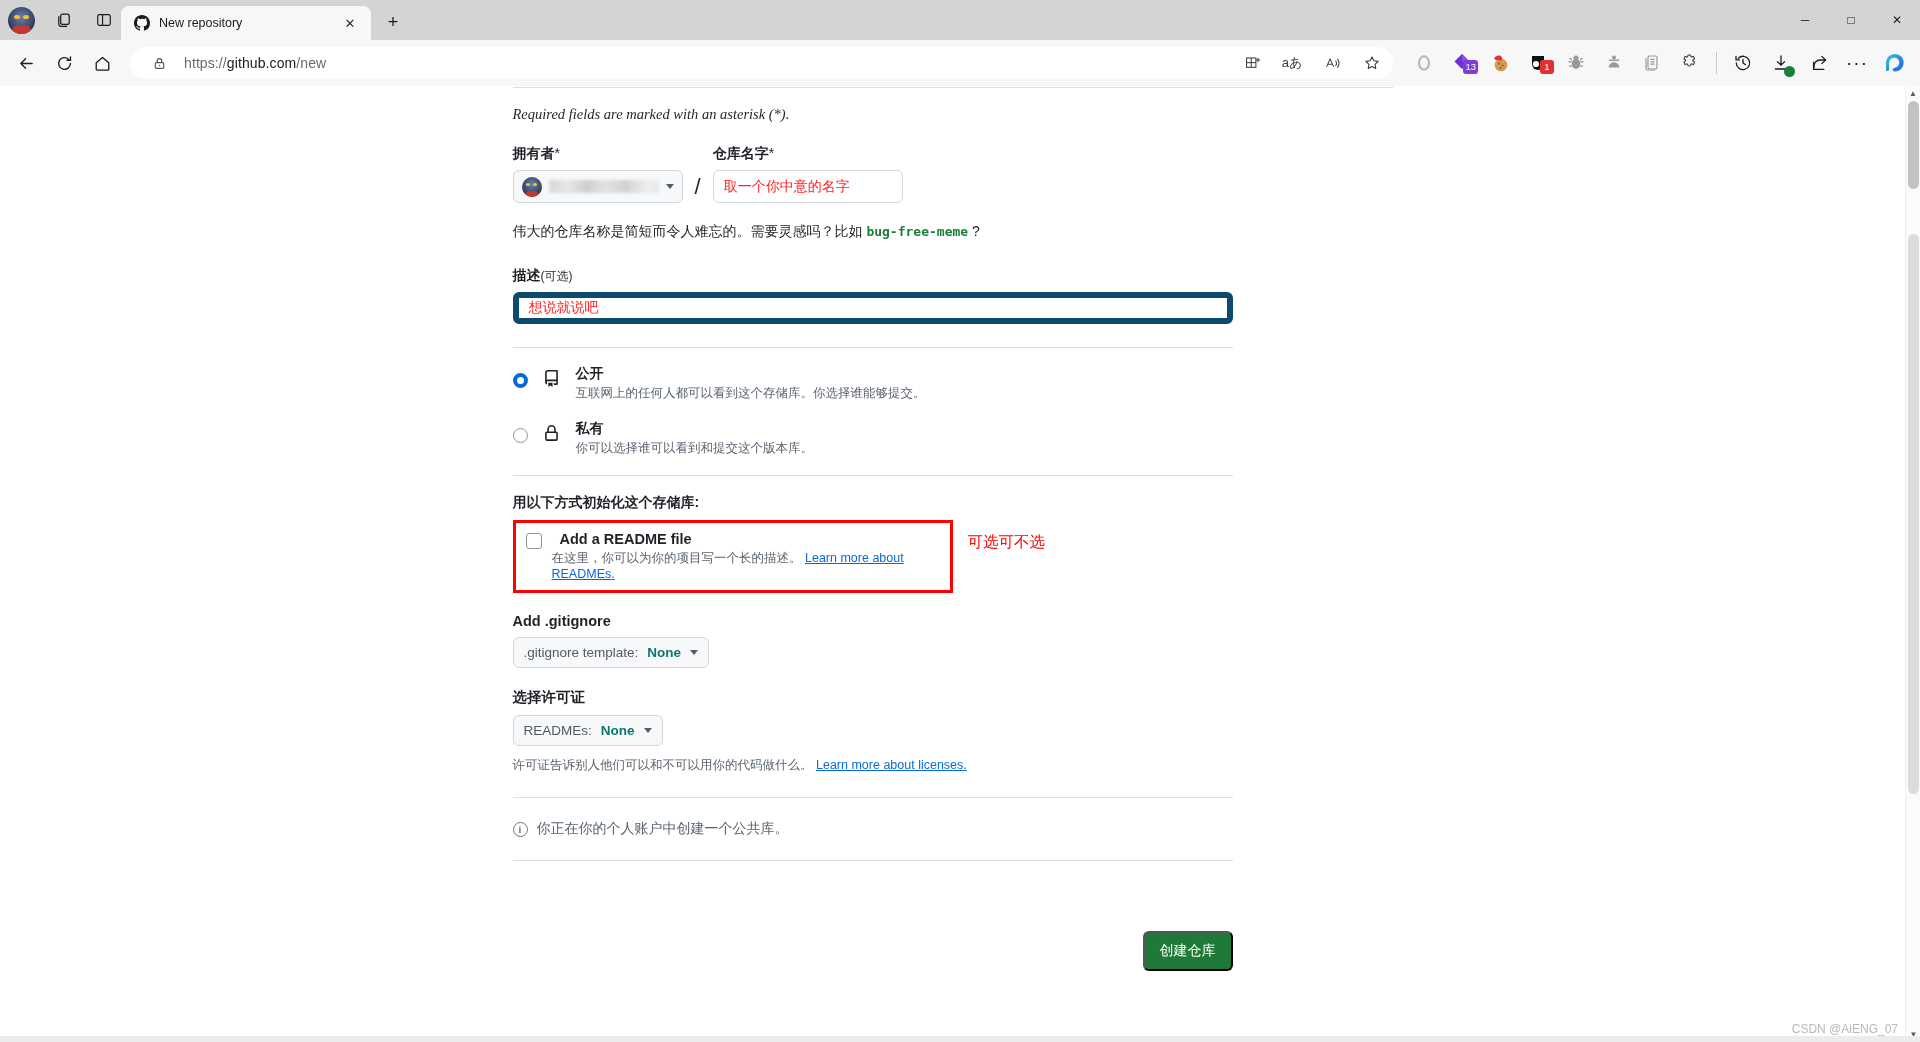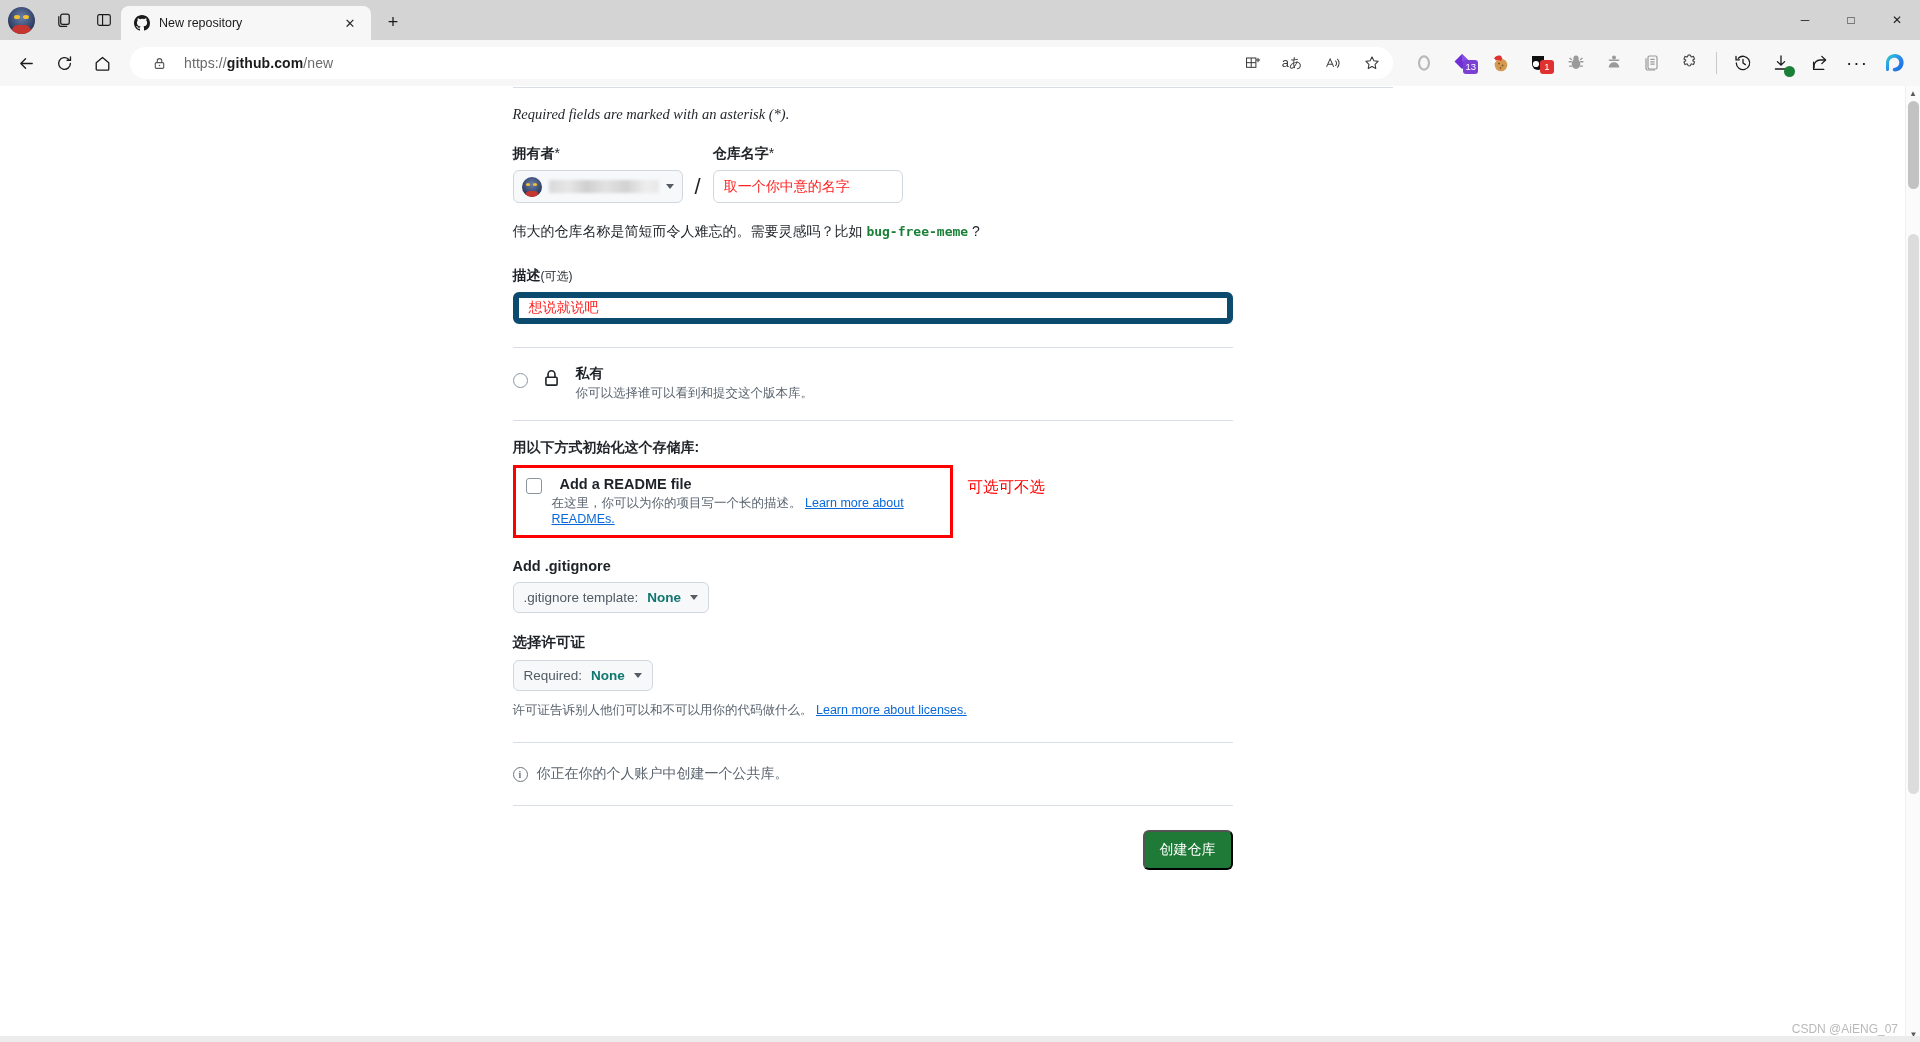--- a/index.html
+++ b/index.html
@@ -64,21 +64,21 @@
   .nav-btn {
     width: 36px; height: 36px; display:flex; align-items:center; justify-content:center;
     border-radius: 5px; color: #1b1b1b;
   }
   .omnibox {
     flex: 1; height: 32px; margin: 0 8px; background: #ffffff;
     border-radius: 16px; display: flex; align-items: center;
     padding: 0 6px 0 14px; gap: 10px;
   }
   .omnibox .url { font-size: 14px; color: #6b6b6b; flex: 1; letter-spacing: .1px; }
-  .omnibox .url b { color: #1b1b1b; font-weight: 700; }
+  .omnibox .url b { color: #1b1b1b; font-weight: 400; }
   .omni-icon { width: 30px; height: 28px; display:flex; align-items:center; justify-content:center; color:#444; }
   .ext-icons { display: flex; align-items: center; gap: 4px; padding-left: 4px; }
   .ext-btn { width: 34px; height: 34px; display:flex; align-items:center; justify-content:center; position: relative; border-radius: 5px; }
   .badge {
     position: absolute; right: 1px; bottom: 6px; min-width: 14px; height: 14px;
     border-radius: 3px; color: #fff; font-size: 9.5px; line-height: 14px;
     text-align: center; padding: 0 2px; font-family: "Liberation Sans", sans-serif;
   }
   .vsep { width: 1px; height: 22px; background: #c9c9c9; margin: 0 5px; }
 
@@ -198,21 +198,21 @@
     width: 15px; height: 15px; border-radius: 50%; border: 1.3px solid #6e7781;
     color: #6e7781; font-size: 10px; line-height: 13px; text-align:center; flex:none;
     font-family: "Liberation Serif", serif; font-weight: 700;
   }
 
   .hr3 { border: 0; border-top: 1px solid #d8dee4; width: 720px; margin: 22px 0 0 0; }
 
   .submit-row { width: 720px; display: flex; justify-content: flex-end; margin-top: 24px; }
   .create-btn {
     background: #1f7a37; color: #fff; border-radius: 6px;
-    font-size: 14px; padding: 9px 15px; font-weight: 500;
+    font-size: 14px; padding: 9px 15px; font-weight: 500; margin-top: 46px;
   }
 
   
   .scrollbar {
     position: absolute; right: 0; top: 86px; width: 15px; height: 956px;
     background: #fbfbfb; border-left: 1px solid #efefef;
   }
   .sb-arrow { height: 15px; display:flex; align-items:center; justify-content:center; color:#5a5a5a; font-size:8px; }
   .sb-arrow.bottom { position: absolute; bottom: 0; width: 15px; }
   .sb-thumb { position: absolute; top: 15px; left: 2px; width: 11px; height: 88px; background: #c2c2c2; border-radius: 6px; }
@@ -455,20 +455,33 @@
         </div>
         <div class="desc-input">
           <span>想说就说吧</span>
         </div>
 
         <hr class="hr">
 
         
         <div class="visibility">
 
+          <div class="vis-row">
+            <span class="radio checked"></span>
+            <span class="vis-icon">
+              <svg width="17" height="17" viewBox="0 0 16 16" fill="#1f2328">
+                <path d="M2 2.5A2.5 2.5 0 0 1 4.5 0h8.75a.75.75 0 0 1 .75.75v12.5a.75.75 0 0 1-.75.75h-2.5a.75.75 0 0 1 0-1.5h1.75v-2h-8a1 1 0 0 0-.714 1.7.75.75 0 0 1-1.072 1.05A2.495 2.495 0 0 1 2 11.5zm10.5-1h-8a1 1 0 0 0-1 1v6.708A2.486 2.486 0 0 1 4.5 9h8z"></path>
+                <path d="M5 12.25v3.25a.25.25 0 0 0 .4.2l1.45-1.087a.25.25 0 0 1 .3 0L8.6 15.7a.25.25 0 0 0 .4-.2v-3.25a.25.25 0 0 0-.25-.25h-3.5a.25.25 0 0 0-.25.25"></path>
+              </svg>
+            </span>
+            <span class="vis-text">
+              <div class="vt">公开</div>
+              <div class="vd">互联网上的任何人都可以看到这个存储库。你选择谁能够提交。</div>
+            </span>
+          </div>
 
           <div class="vis-row">
             <span class="radio"></span>
             <span class="vis-icon">
               <svg width="17" height="17" viewBox="0 0 16 16" fill="#1f2328">
                 <path d="M4 4a4 4 0 0 1 8 0v2h.25c.966 0 1.75.784 1.75 1.75v5.5A1.75 1.75 0 0 1 12.25 15h-8.5A1.75 1.75 0 0 1 2 13.25v-5.5C2 6.784 2.784 6 3.75 6H4zm8.25 3.5h-8.5a.25.25 0 0 0-.25.25v5.5c0 .138.112.25.25.25h8.5a.25.25 0 0 0 .25-.25v-5.5a.25.25 0 0 0-.25-.25M10.5 6V4a2.5 2.5 0 1 0-5 0v2z"></path>
               </svg>
             </span>
             <span class="vis-text">
               <div class="vt">私有</div>
@@ -498,21 +511,21 @@
         <div class="sect-title">Add .gitignore</div>
         <div class="dropdown">
           <span class="dd-label">.gitignore template:</span>
           <span class="dd-value">None</span>
           <span class="caret-down"></span>
         </div>
 
         
         <div class="sect-title">选择许可证</div>
         <div class="dropdown">
-          <span class="dd-label">Required:</span>
+          <span class="dd-label">READMEs:</span>
           <span class="dd-value">None</span>
           <span class="caret-down"></span>
         </div>
         <div class="sect-help">
           <span>许可证告诉别人他们可以和不可以用你的代码做什么。</span>
           <a class="link">Learn more about licenses.</a>
         </div>
 
         <hr class="hr2">
 

